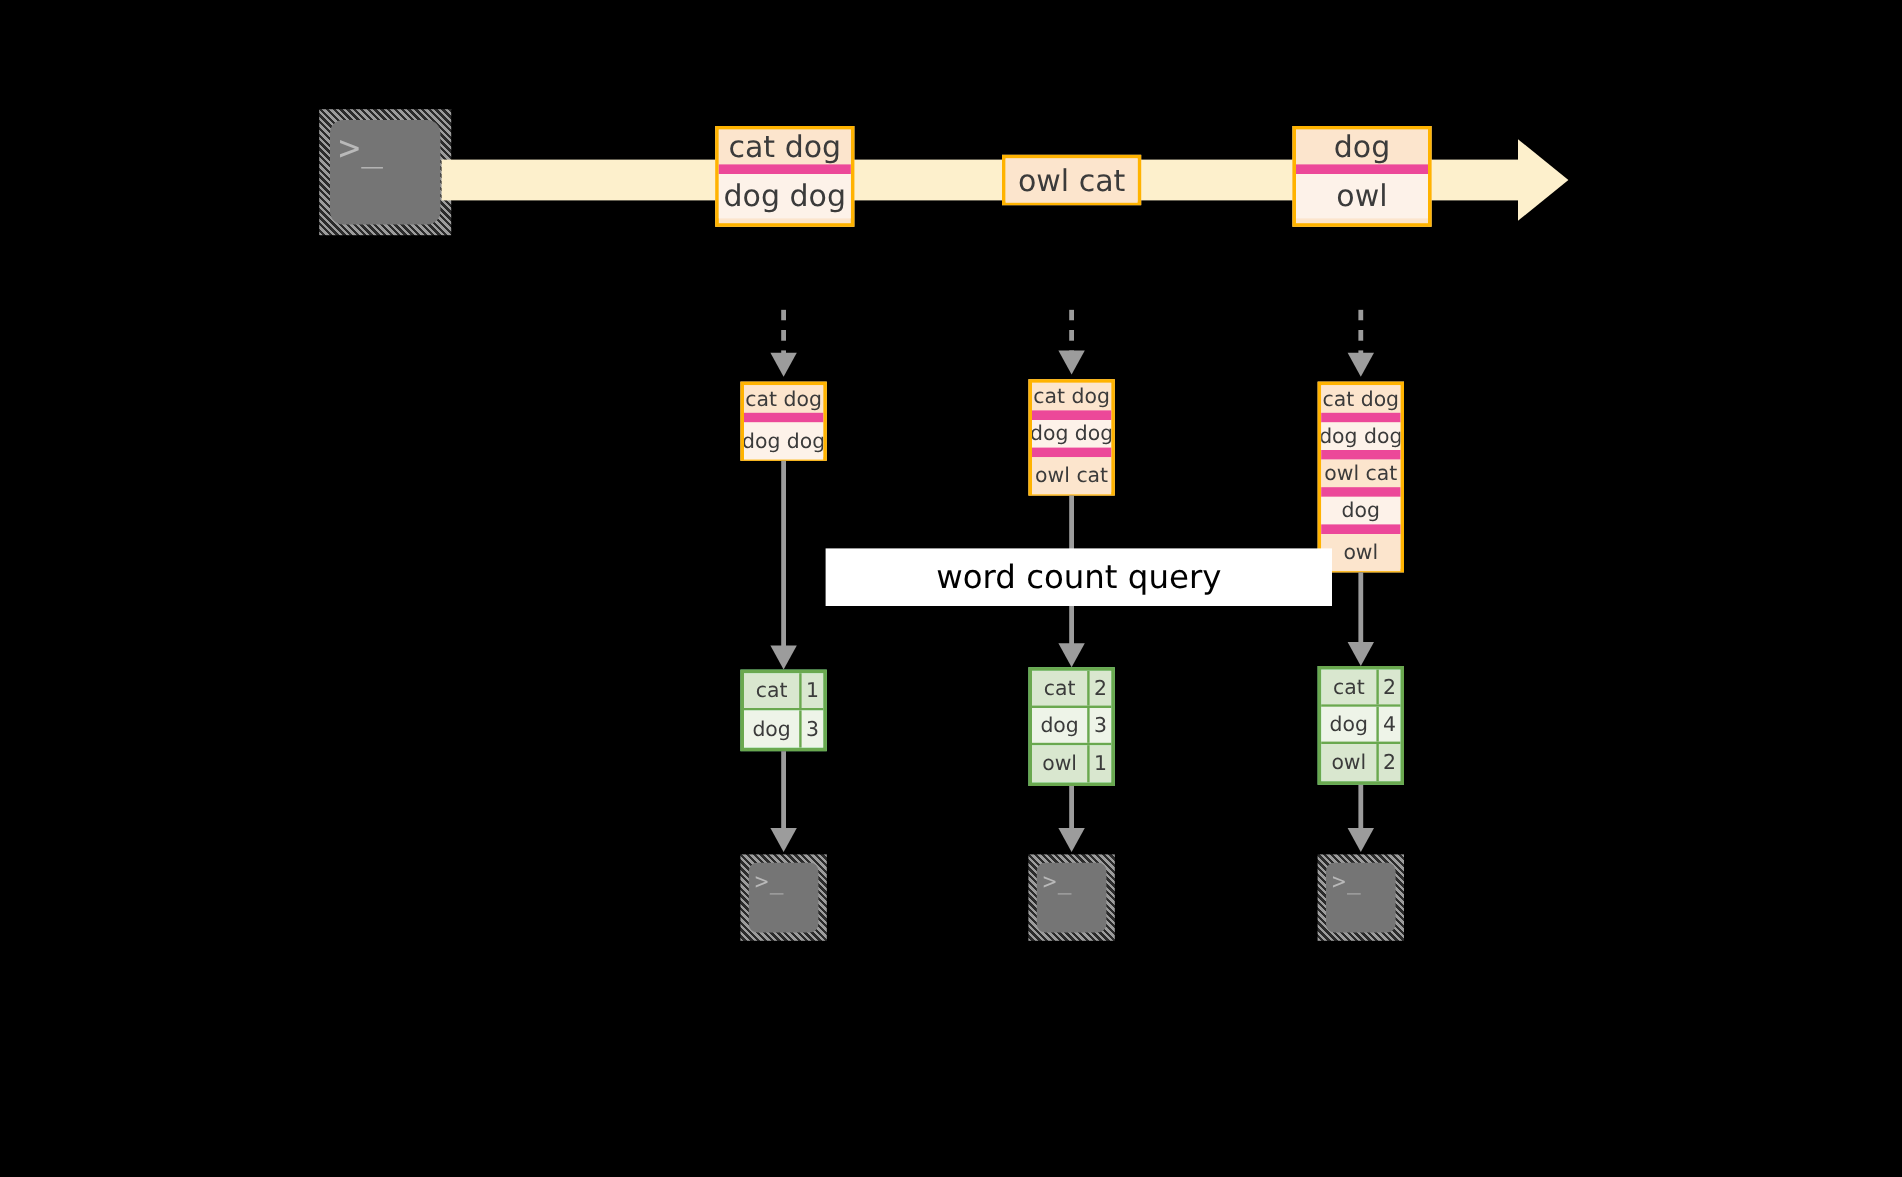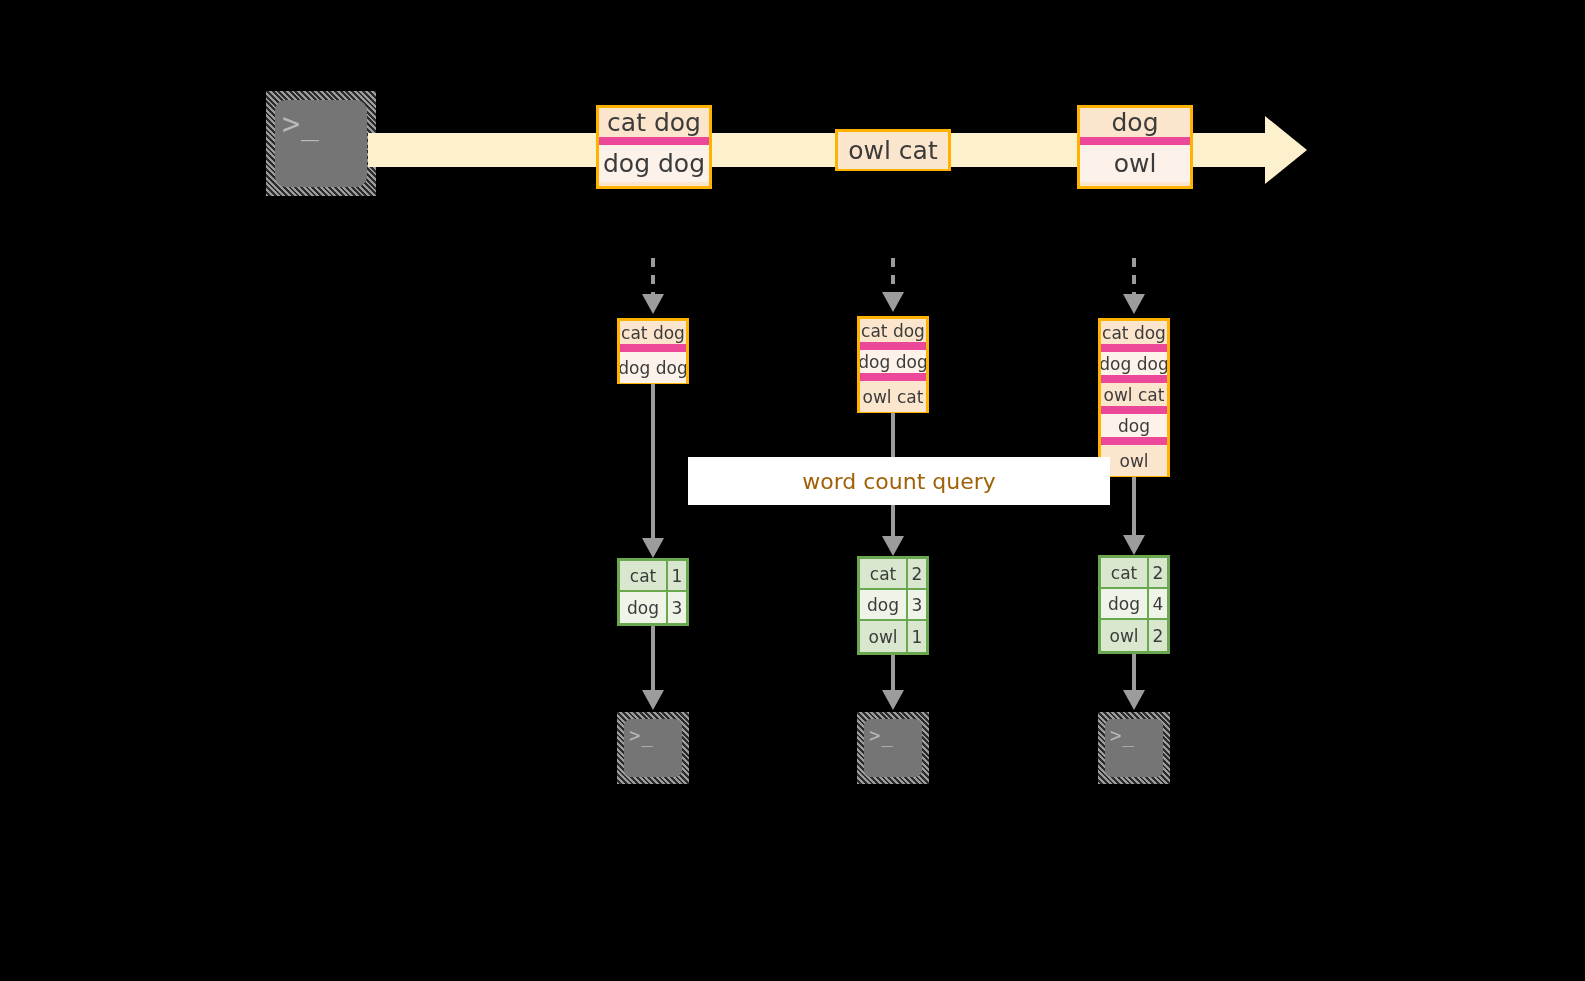--- a/index.html
+++ b/index.html
@@ -143,22 +143,22 @@
 
   
   .query-band {
     position: absolute;
     background: #ffffff;
     display: flex;
     align-items: center;
     justify-content: center;
   }
   .query-band .label {
-    font-size: 22px;
-    color: #a16207;
+    font-size: 27px;
+    color: #000000;
     white-space: nowrap;
   }
 </style>
 </head>
 <body>
 
 <div id="stage">
 
   <div class="term term-big" style="left:266px; top:91px; width:110px; height:105px;">
     <div class="term-inner"></div>

